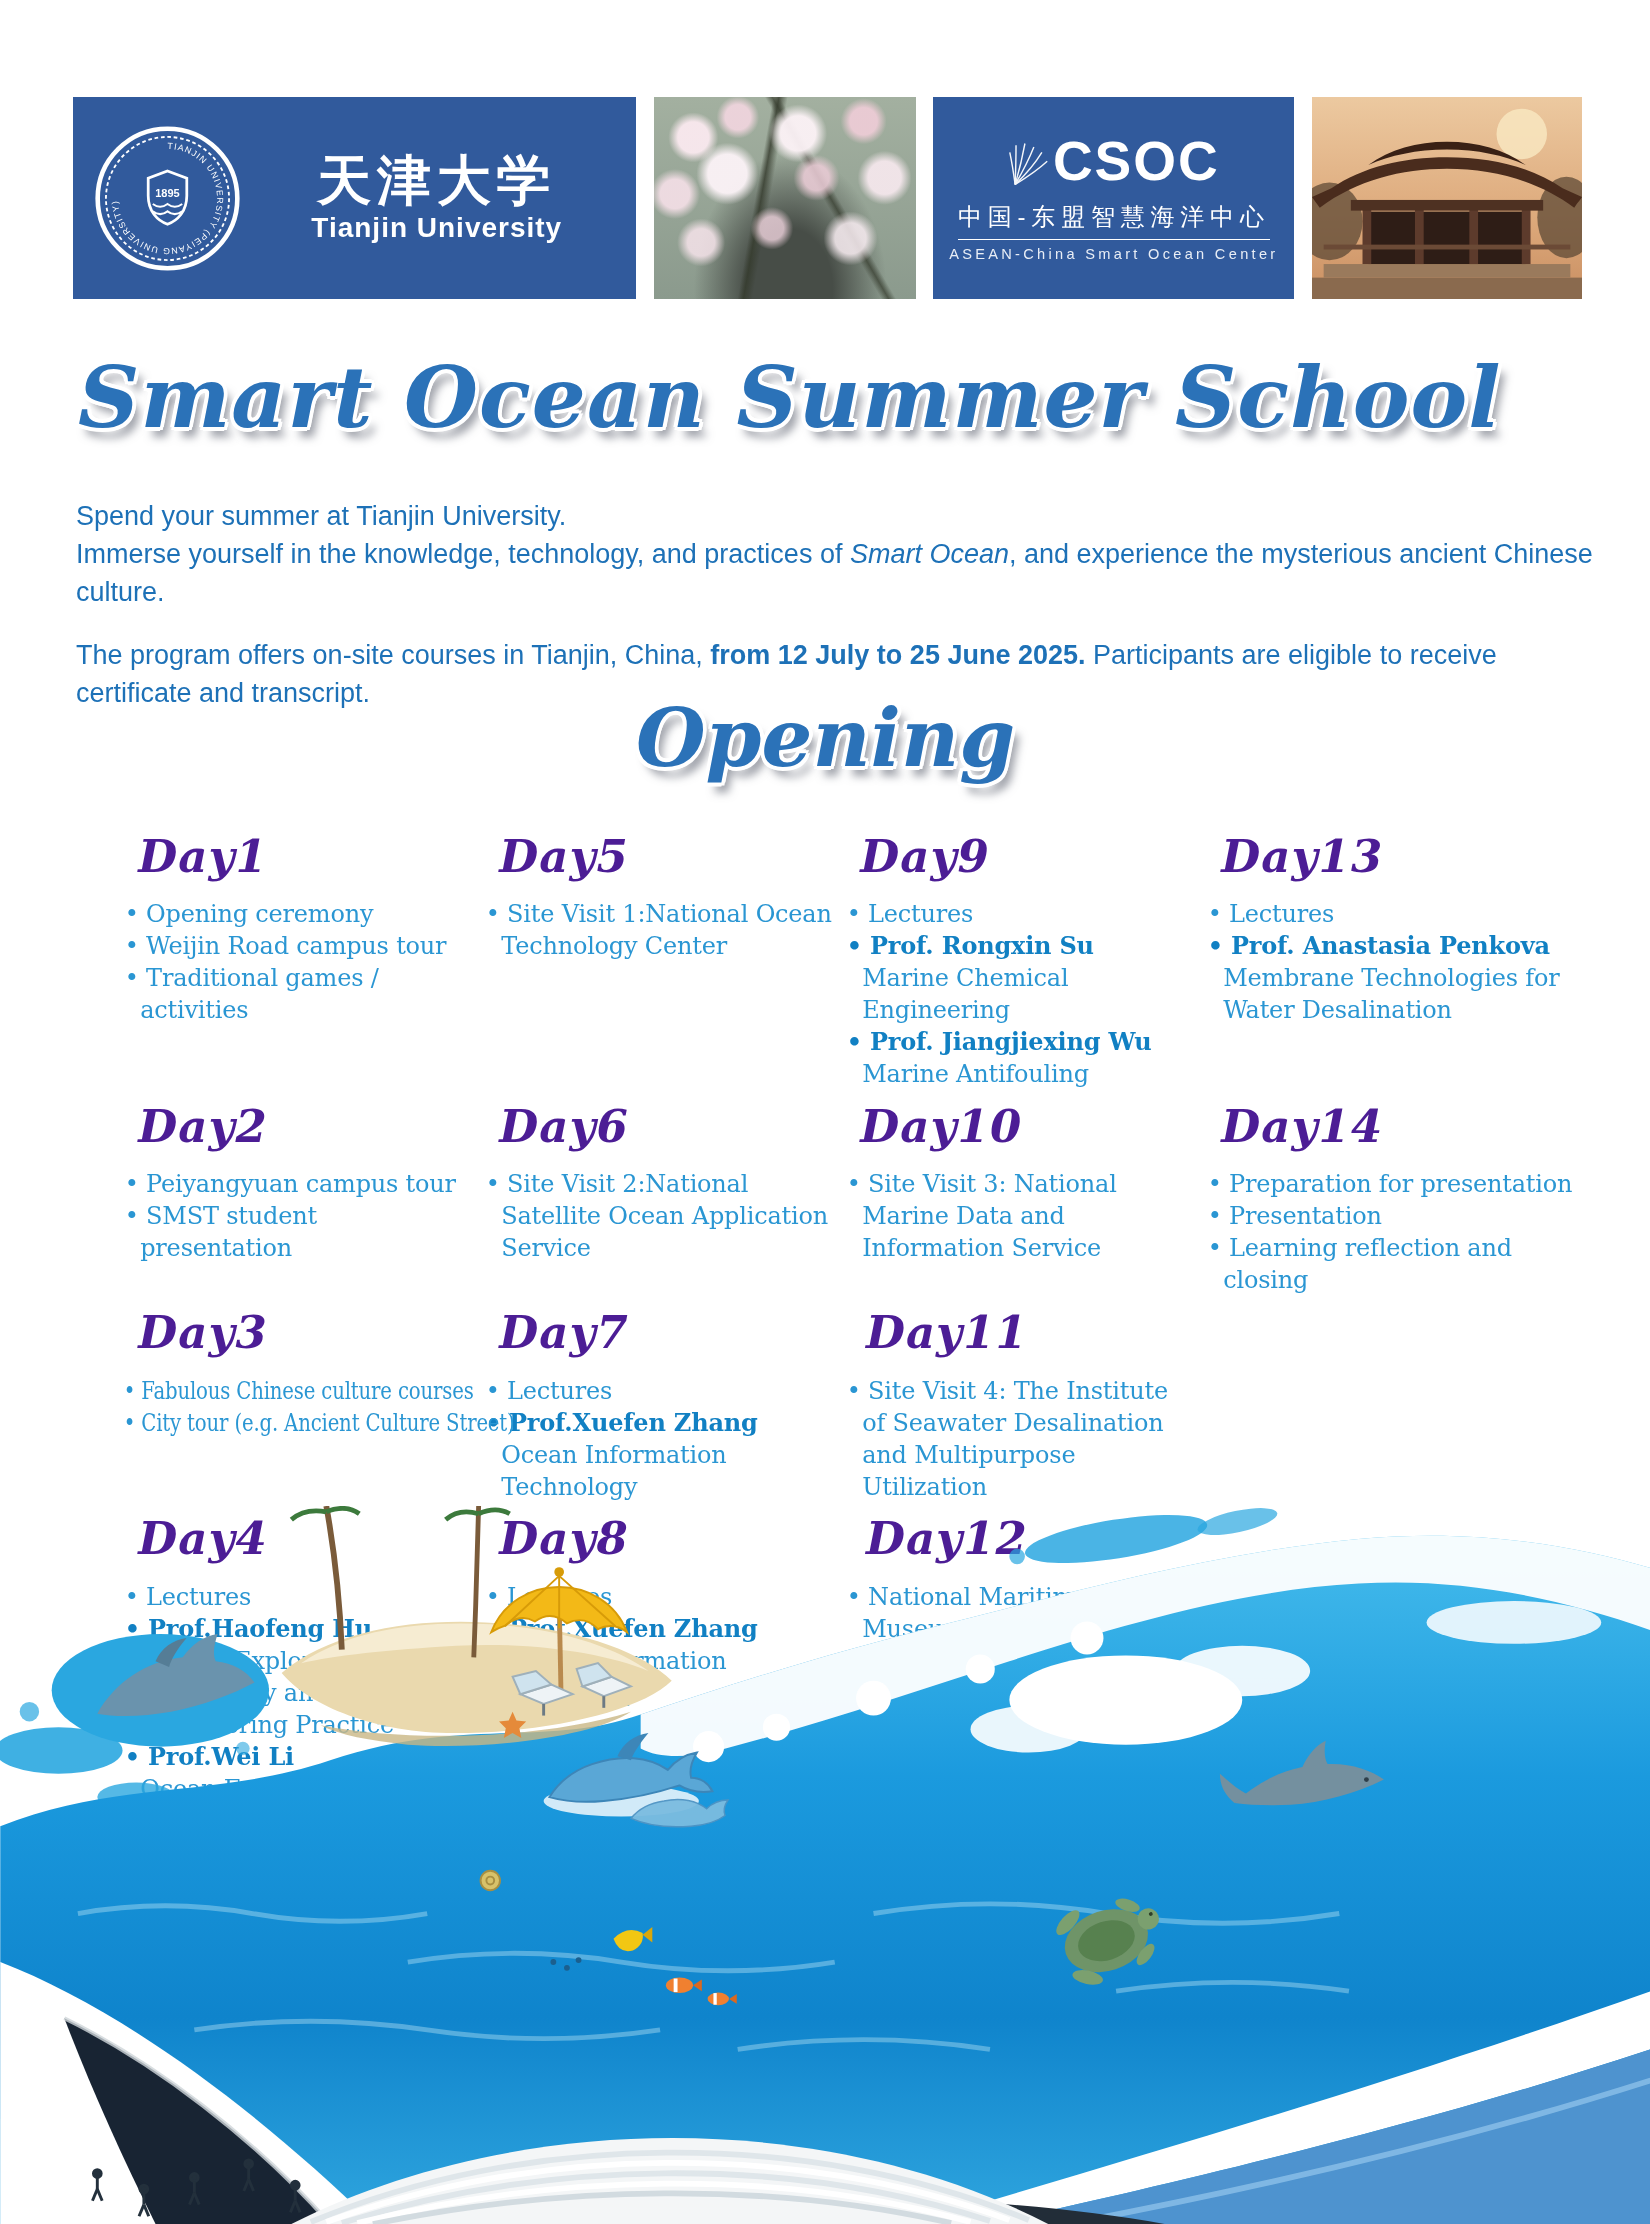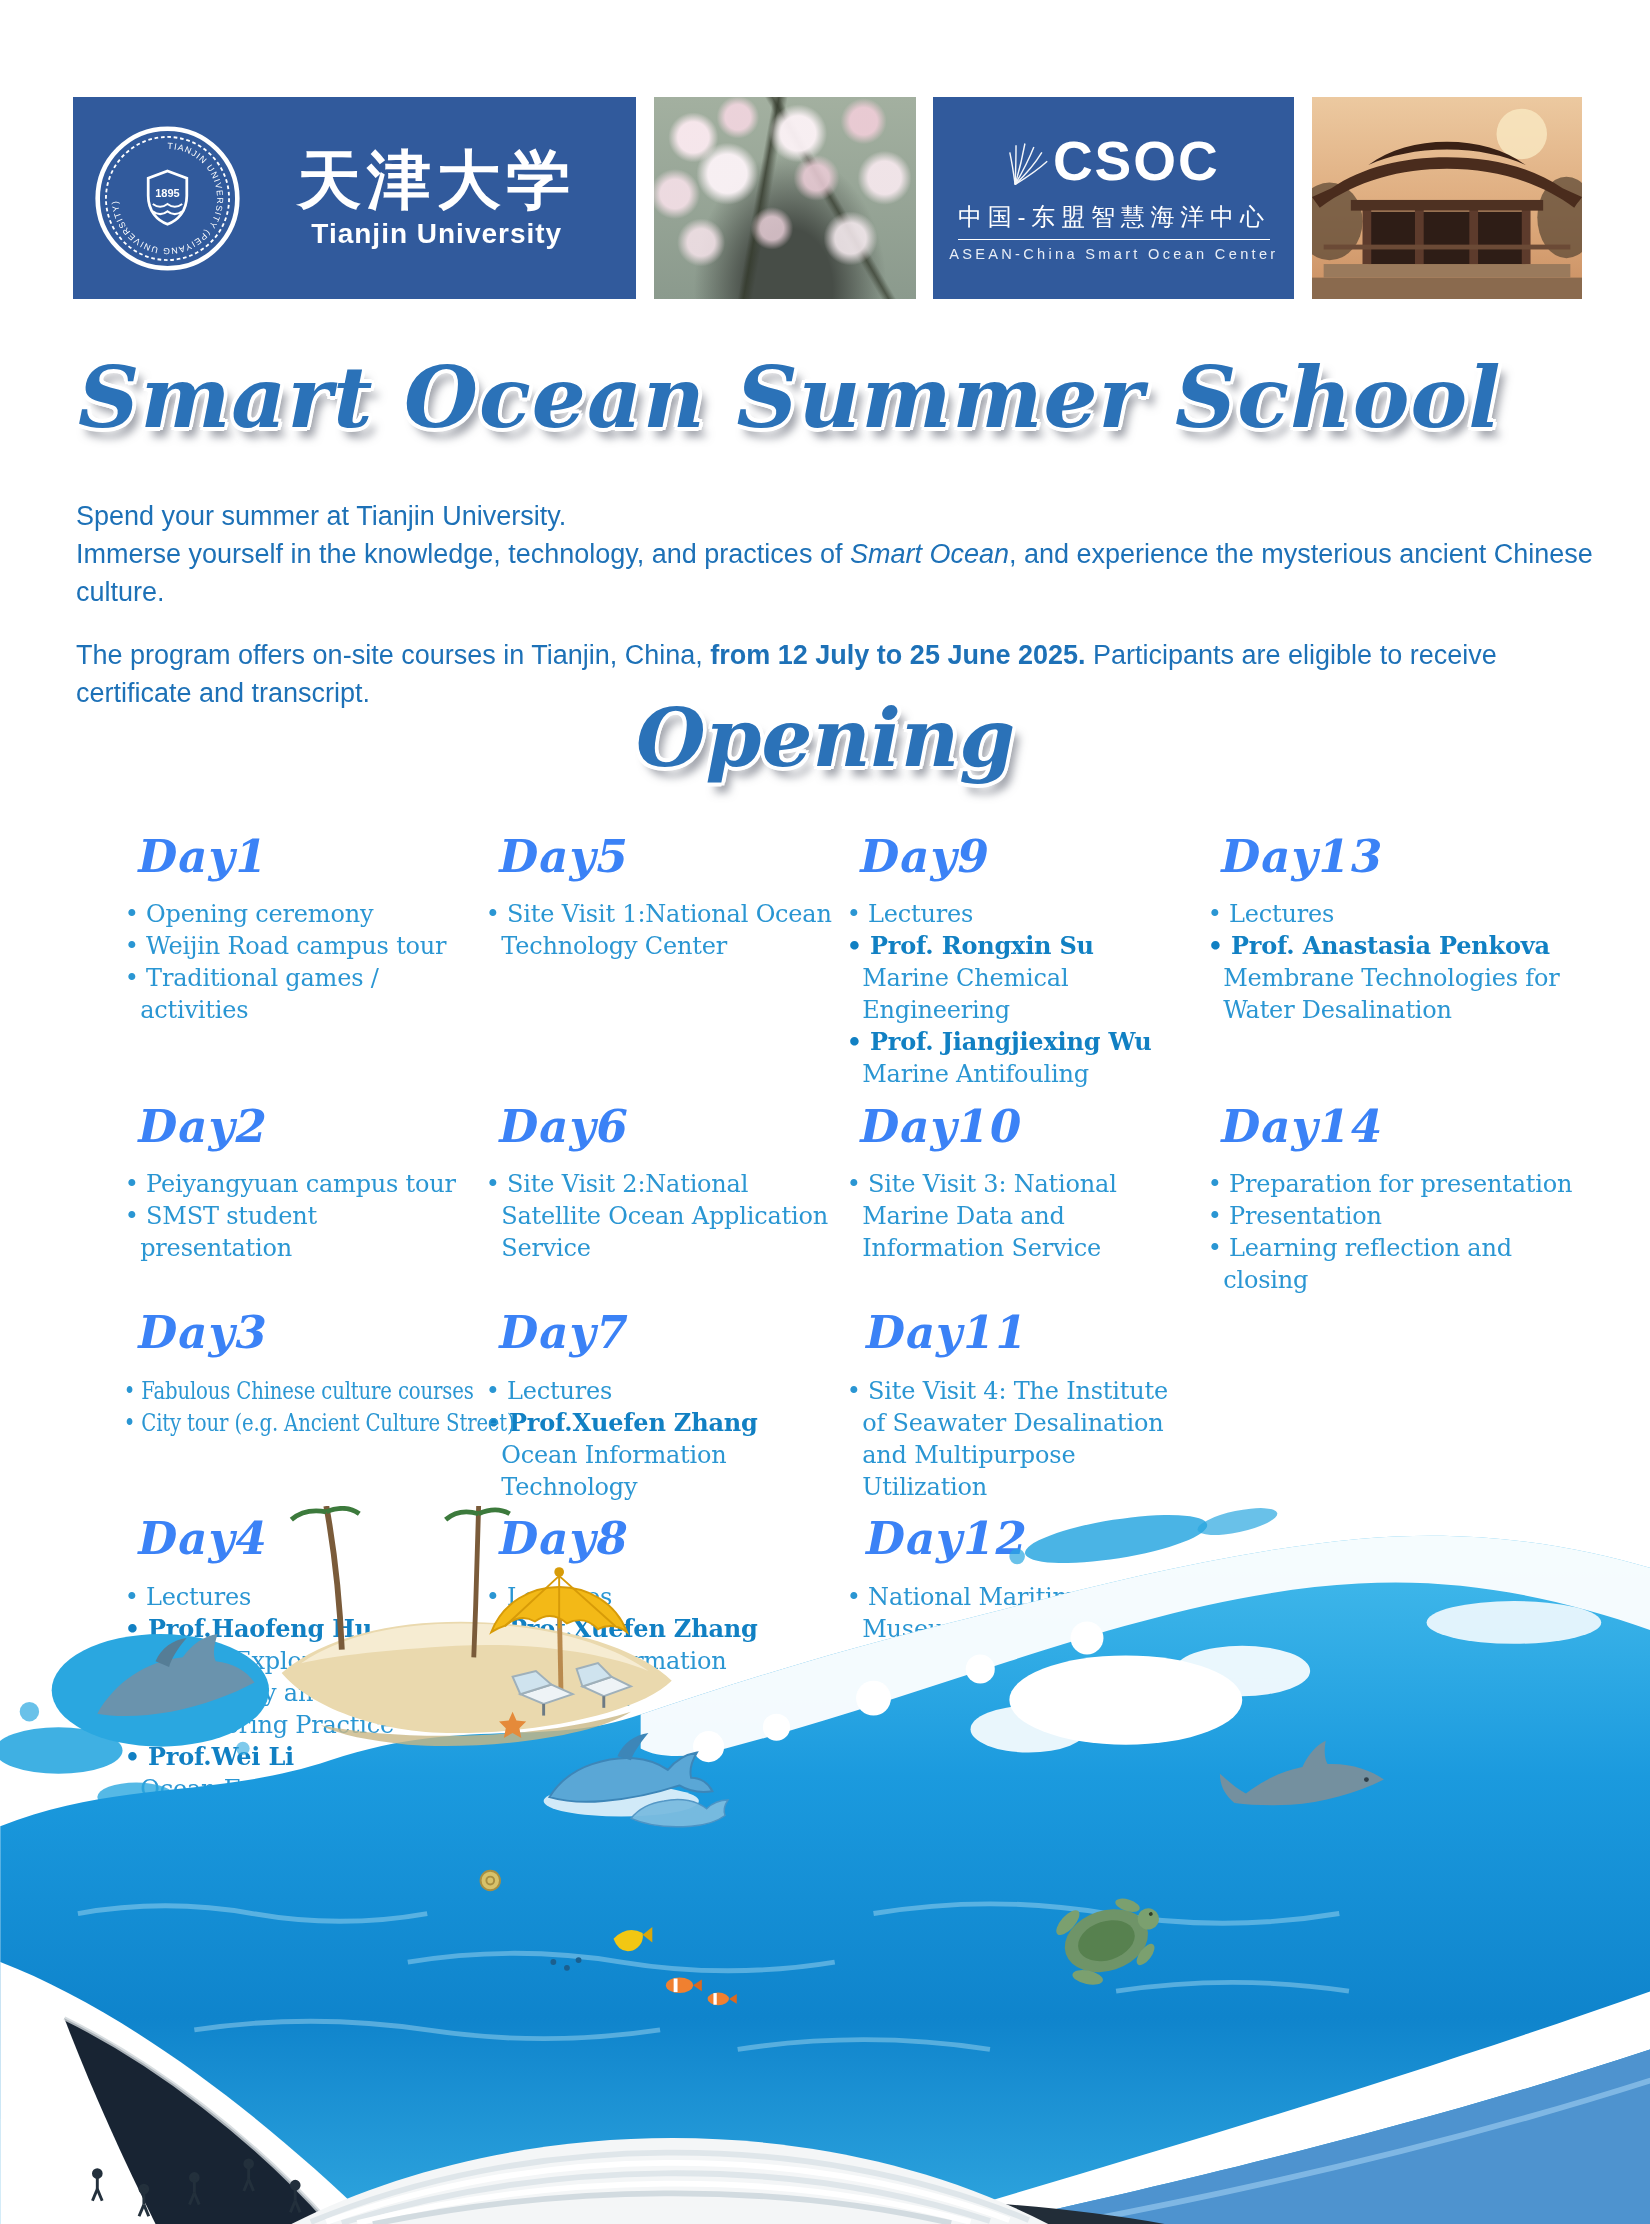--- a/index.html
+++ b/index.html
@@ -6,21 +6,21 @@
   html,body { background:#ffffff; }
   body { width:1651px; height:2224px; position:relative; font-family:"Liberation Sans", sans-serif; }
   .page { position:absolute; inset:0; width:1651px; height:2224px; background:#fff; overflow:hidden; }
 
   
   .header { position:absolute; top:97px; left:73px; width:1509px; height:202px;
             display:flex; justify-content:space-between; align-items:stretch; }
   .banner { background:#315a9c; color:#fff; }
   .tju { width:563px; display:flex; align-items:center; padding:0 21.3px; gap:17.5px; }
   .tju-text { flex:1; display:flex; flex-direction:column; align-items:center; }
-  .tju-cn { font-family:"DejaVu Serif", serif; font-weight:700; font-size:64px; line-height:1.05;
+  .tju-cn { font-family:"DejaVu Serif", serif; font-weight:700; font-size:54px; line-height:1.05;
             letter-spacing:5.8px; white-space:nowrap; }
   .tju-en { font-size:28px; font-weight:700; letter-spacing:1px; margin-top:3.9px; }
   .photo { height:100%; }
   .flowers { width:262px;
     background:
       radial-gradient(circle at 15% 20%, rgba(250,233,239,.95) 0 15.5px, rgba(250,233,239,0) 25px),
       radial-gradient(circle at 32% 10%, rgba(243,214,224,.9) 0 12.6px, rgba(243,214,224,0) 21.3px),
       radial-gradient(circle at 55% 18%, rgba(252,242,246,.95) 0 17.5px, rgba(252,242,246,0) 29px),
       radial-gradient(circle at 80% 12%, rgba(240,205,216,.9) 0 13.6px, rgba(240,205,216,0) 23px),
       radial-gradient(circle at 8% 48%, rgba(246,224,232,.9) 0 14.6px, rgba(246,224,232,0) 25px),
@@ -61,21 +61,21 @@
   .intro b { font-weight:700; }
 
   
   .grid { position:absolute; top:820px; left:115px; width:1467px;
           display:grid; grid-template-columns:361px 361px 361px auto; }
   .cell { padding:9.7px 0 0 3.9px; }
   .grid > .cell:nth-child(-n+4)               { min-height:202px; }
   .grid > .cell:nth-child(n+5):nth-child(-n+8){ min-height:165px; }
   .grid > .cell:nth-child(n+9):nth-child(-n+12){ min-height:142px; }
   .day-title { font-family:"DejaVu Serif", serif; font-style:italic; font-weight:700;
-               font-size:45px; color:#3b82f6; letter-spacing:1px; margin:0 0 15.5px 19.4px; }
+               font-size:45px; color:#4c1d95; letter-spacing:1px; margin:0 0 15.5px 19.4px; }
   .day-list { font-family:"DejaVu Serif", serif; }
   .item { color:#2a96d3; font-size:24px; line-height:32px; letter-spacing:-0.2px;
           padding-left:21.3px; text-indent:-15.5px; max-width:367px; }
   .item::before { content:"• "; }
   .item-bold { font-weight:700; color:#1180c3; }
   .item-sub { text-indent:0; }
   .item-sub::before { content:""; }
   .cell[data-day="3"] .item { transform:scaleX(.82); transform-origin:left top; white-space:nowrap; max-width:none; }
   .cell[data-day="4"] .item { max-width:371px; }
   .cell[data-day="10"] .item { max-width:388px; }

